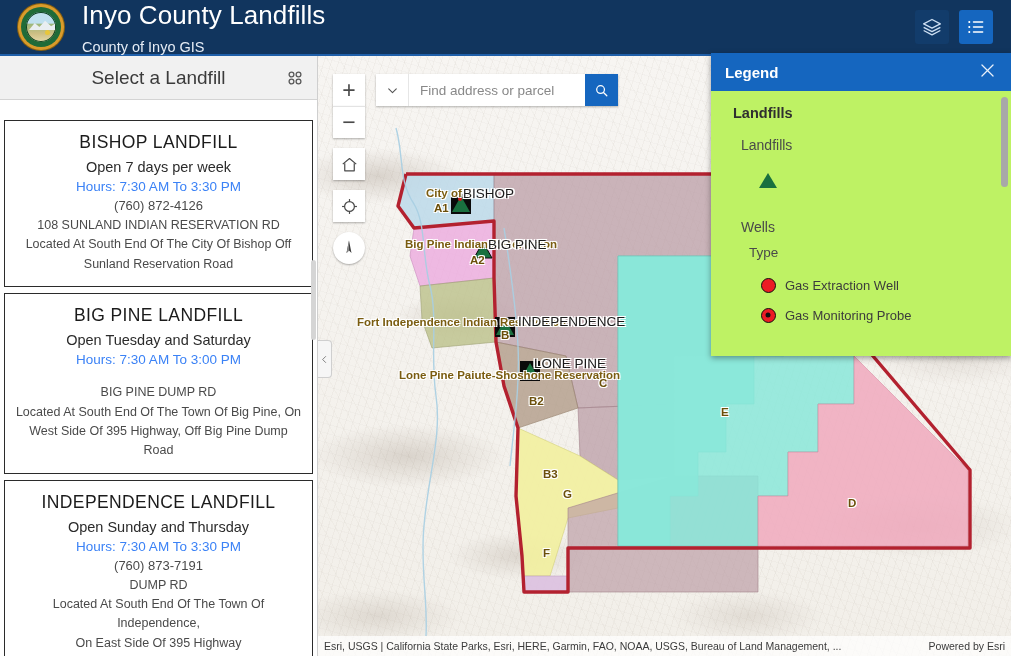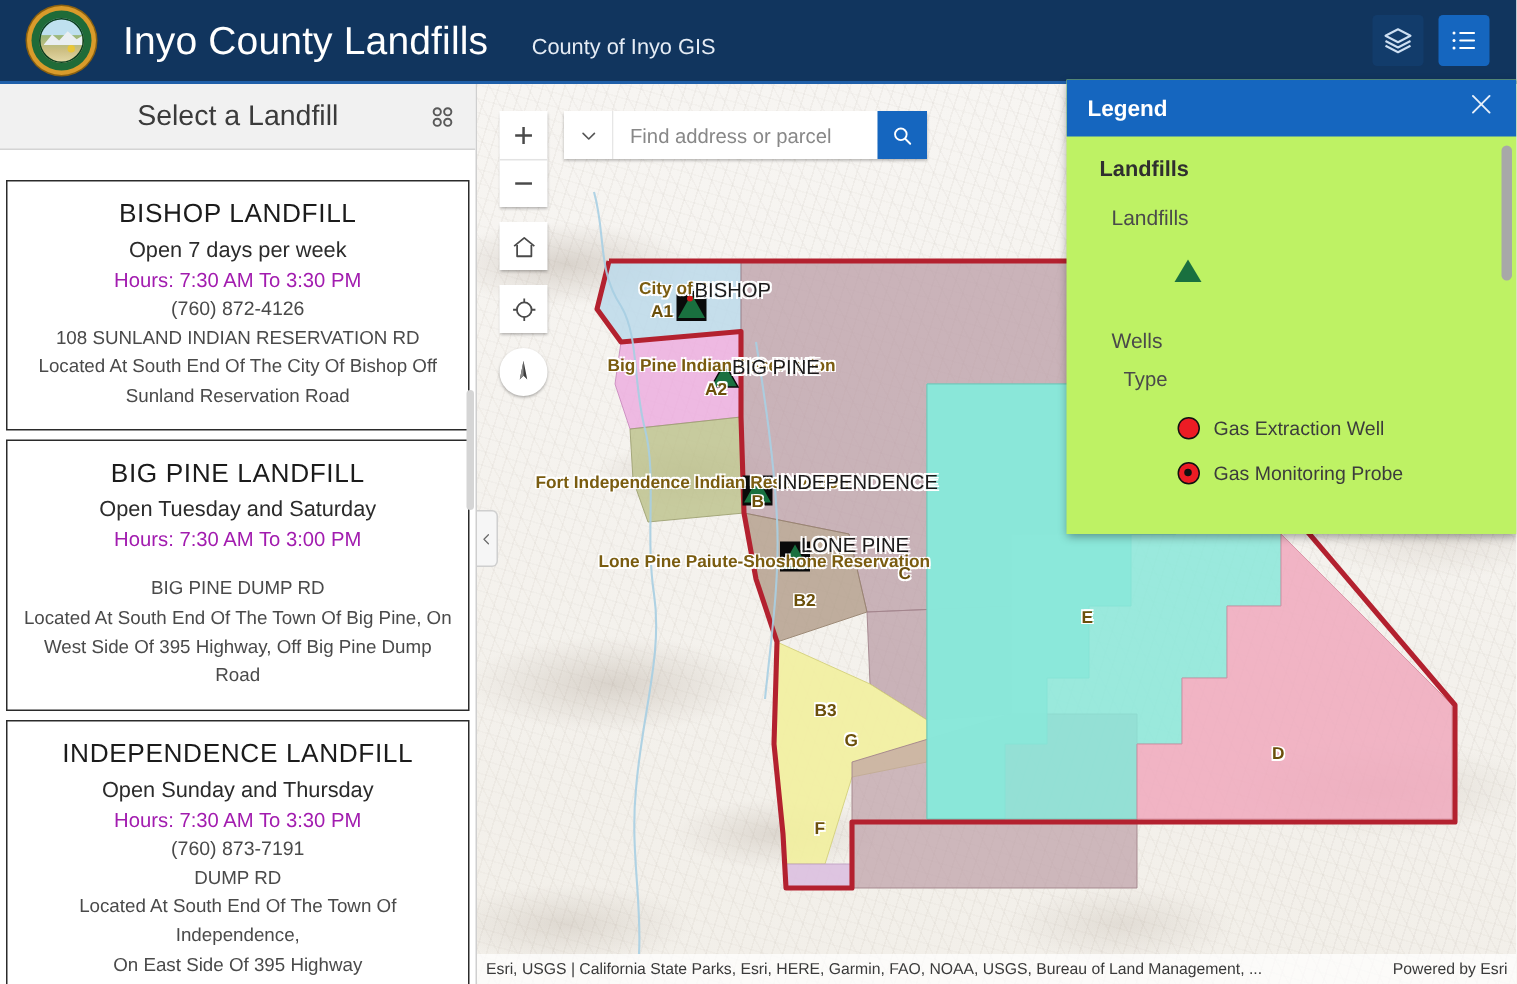--- a/index.html
+++ b/index.html
@@ -22,21 +22,21 @@
   #logo-wrap { width: 58px; display: flex; justify-content: center; align-items: center; margin-left: 12px; }
   .seal { width: 46px; height: 46px; border-radius: 50%; position: relative;
           background: #d99b2b; box-shadow: 0 0 0 1px #8a6010; }
   .seal .ring2 { position: absolute; inset: 3px; border-radius: 50%; background: #1f6b38; }
   .seal .inner { position: absolute; inset: 8px; border-radius: 50%;
                  background: linear-gradient(#bfe0ef 0%, #bfe0ef 38%, #9ab77a 39%, #cdbf84 72%, #e4d9a8 100%);
                  box-shadow: inset 0 0 0 1px #0b4020; overflow: hidden; }
   .seal .mtn { position: absolute; left: 3px; top: 8px; width: 26px; height: 10px;
                background: #e9eef1; clip-path: polygon(0 100%, 22% 30%, 40% 70%, 62% 8%, 85% 62%, 100% 38%, 100% 100%); }
   .seal .sun { position: absolute; right: 6px; bottom: 7px; width: 5px; height: 5px; border-radius: 50%; background: #e8c63a; }
-  #title-wrap { display: flex; align-items: baseline; gap: 29px; margin-left: 12px; }
+  #title-wrap { display: flex; align-items: baseline; gap: 8px; margin-left: 12px; flex-direction: column; }
   #app-title { color: #ffffff; font-size: 26px; font-weight: 400; letter-spacing: .1px; white-space: nowrap; }
   #app-subtitle { color: #e5ecf5; font-size: 14.5px; font-weight: 400; white-space: nowrap; }
   #header-tools { margin-left: auto; display: flex; gap: 10px; margin-right: 18px; }
   .hbtn { width: 34px; height: 34px; border-radius: 3px; display: flex; align-items: center; justify-content: center; cursor: pointer; }
   .hbtn.layers { background: #123c6b; }
   .hbtn.legend { background: #1566bf; }
 
   
   #sidebar {
     position: absolute; left: 0; top: 56px; width: 318px; height: 600px;
@@ -51,21 +51,21 @@
   #grid-icon { position: absolute; right: 12px; top: 12px; width: 20px; height: 20px; cursor: pointer; }
   #sidebar-list { height: 556px; overflow: hidden; padding: 16px 2px; position: relative; }
   .card {
     border: 1px solid #2b2b2b; background: #ffffff;
     margin: 4px 2px 6px 2px; padding: 11px 8px 12px 8px;
     text-align: center;
     cursor: pointer;
   }
   .card .nm { font-size: 17.5px; color: #1b1b1b; letter-spacing: .4px; margin-bottom: 6px; }
   .card .days { font-size: 14.5px; color: #2b2b2b; margin-bottom: 4px; }
-  .card .hrs { font-size: 13.5px; color: #a21caf; margin-bottom: 4px; }
+  .card .hrs { font-size: 13.5px; color: #3b82f6; margin-bottom: 4px; }
   .card .ph { font-size: 13px; color: #4a4a4a; margin-bottom: 3px; }
   .card .addr { font-size: 12.5px; color: #4a4a4a; line-height: 1.55; }
   .card .gap { height: 12px; }
   #side-scroll { position: absolute; right: 1px; top: 160px; width: 5px; height: 80px; background: #d5d5d5; border-radius: 3px; }
 
   
   #map {
     position: absolute; left: 318px; top: 56px; width: 693px; height: 600px;
     overflow: hidden; background: #f4f1ee;
   }
@@ -129,21 +129,21 @@
     position: absolute; left: 711px; top: 53px; width: 300px; height: 303px;
     background: #bef264; box-shadow: 0 2px 6px rgba(0,0,0,.38); overflow: hidden;
   }
   #legend-head { height: 38px; background: #1566bf; display: flex; align-items: center; padding: 0 14px; }
   #legend-title { color: #fff; font-size: 15px; font-weight: bold; }
   #legend-close { margin-left: auto; cursor: pointer; }
   #legend-body { position: relative; height: 315px; padding: 14px 0 0 0; overflow: hidden; }
   .lg-h1 { font-size: 14.5px; color: #2f2f2f; font-weight: bold; padding: 0 0 0 22px; margin-bottom: 16px; }
   .lg-h2 { font-size: 14px; color: #4a4a4a; padding: 0 0 0 30px; margin-bottom: 10px; }
   .lg-h3 { font-size: 13.5px; color: #4a4a4a; padding: 0 0 0 38px; margin-bottom: 10px; }
-  .lg-sym-row { display: flex; align-items: center; padding-left: 64px; height: 30px; }
+  .lg-sym-row { display: flex; align-items: center; padding-left: 40px; height: 30px; }
   .lg-sym { width: 34px; display: flex; justify-content: center; align-items: center; }
   .lg-txt { font-size: 13px; color: #3c3c3c; }
   .lg-txt.cut { color: #3c3c3c; }
   .tri-mark { width: 0; height: 0; border-left: 9px solid transparent; border-right: 9px solid transparent; border-bottom: 15px solid #19703f; }
   .dot { width: 15px; height: 15px; border-radius: 50%; background: #ec1c24; border: 1.6px solid #111; }
   .dot.ring { position: relative; }
   .dot.ring:after { content:""; position:absolute; left:50%; top:50%; transform:translate(-50%,-50%);
                     width:5px; height:5px; border-radius:50%; background:#111; }
   #legend-clip { position: absolute; left: 0; bottom: 8px; width: 100%; height: 22px; overflow: hidden; }
   #legend-clip .lg-sym-row { height: 22px; }

